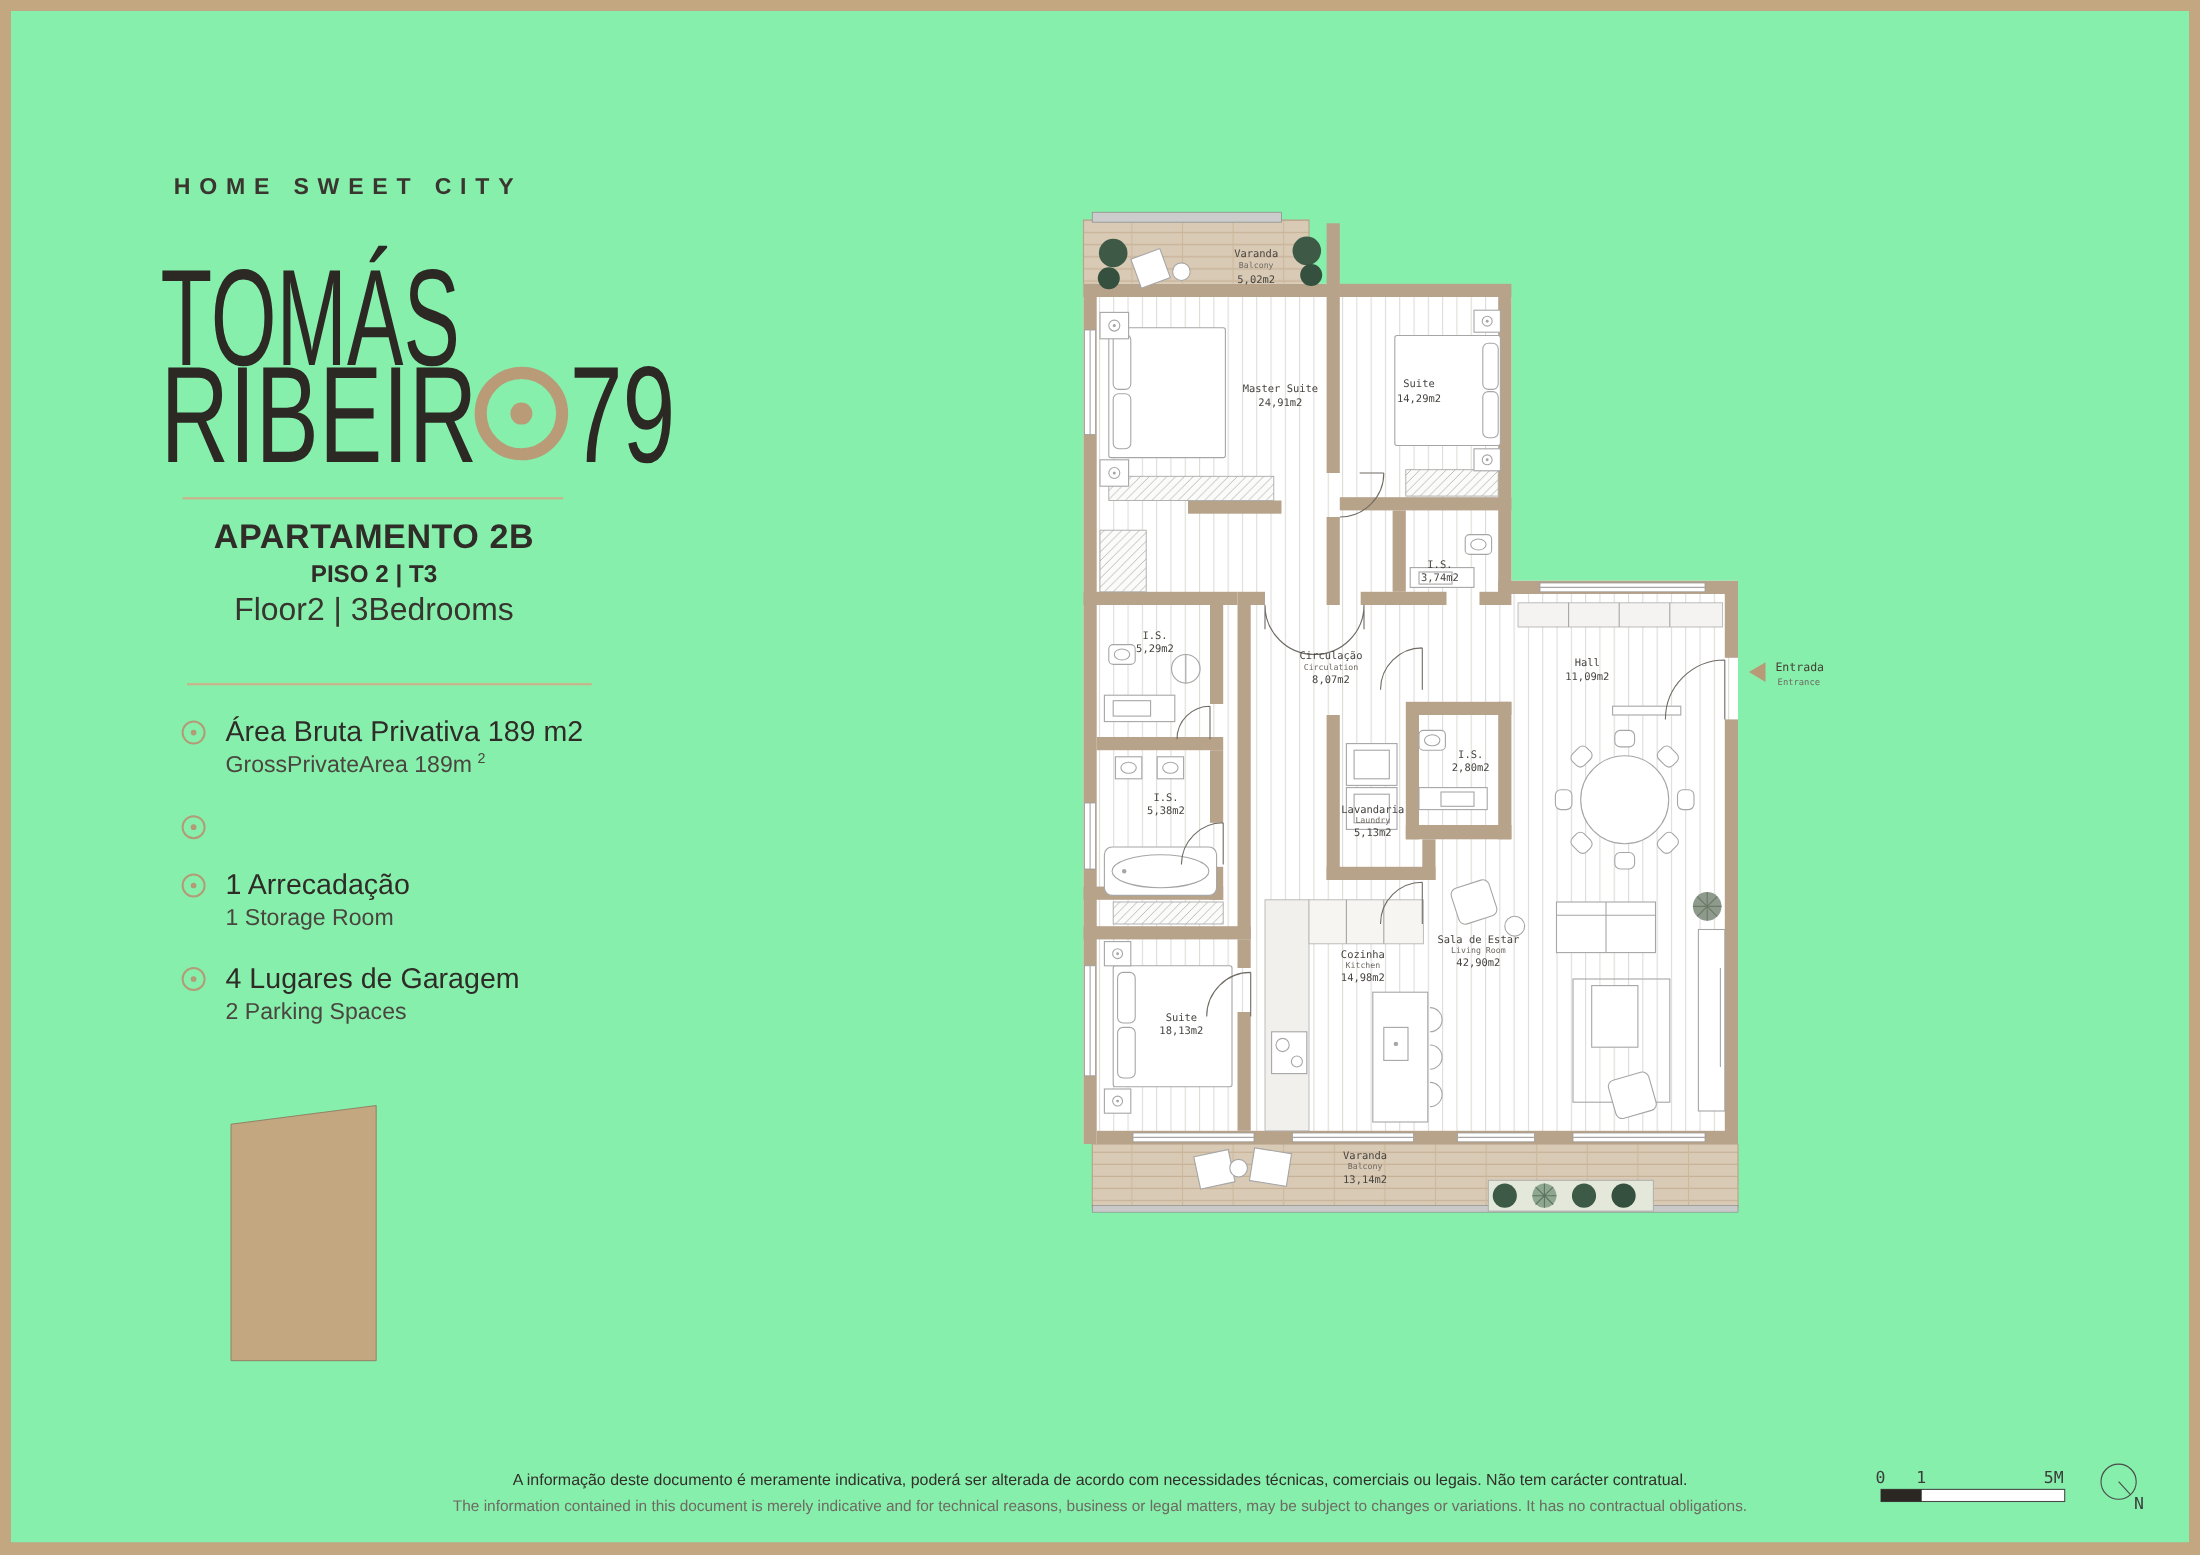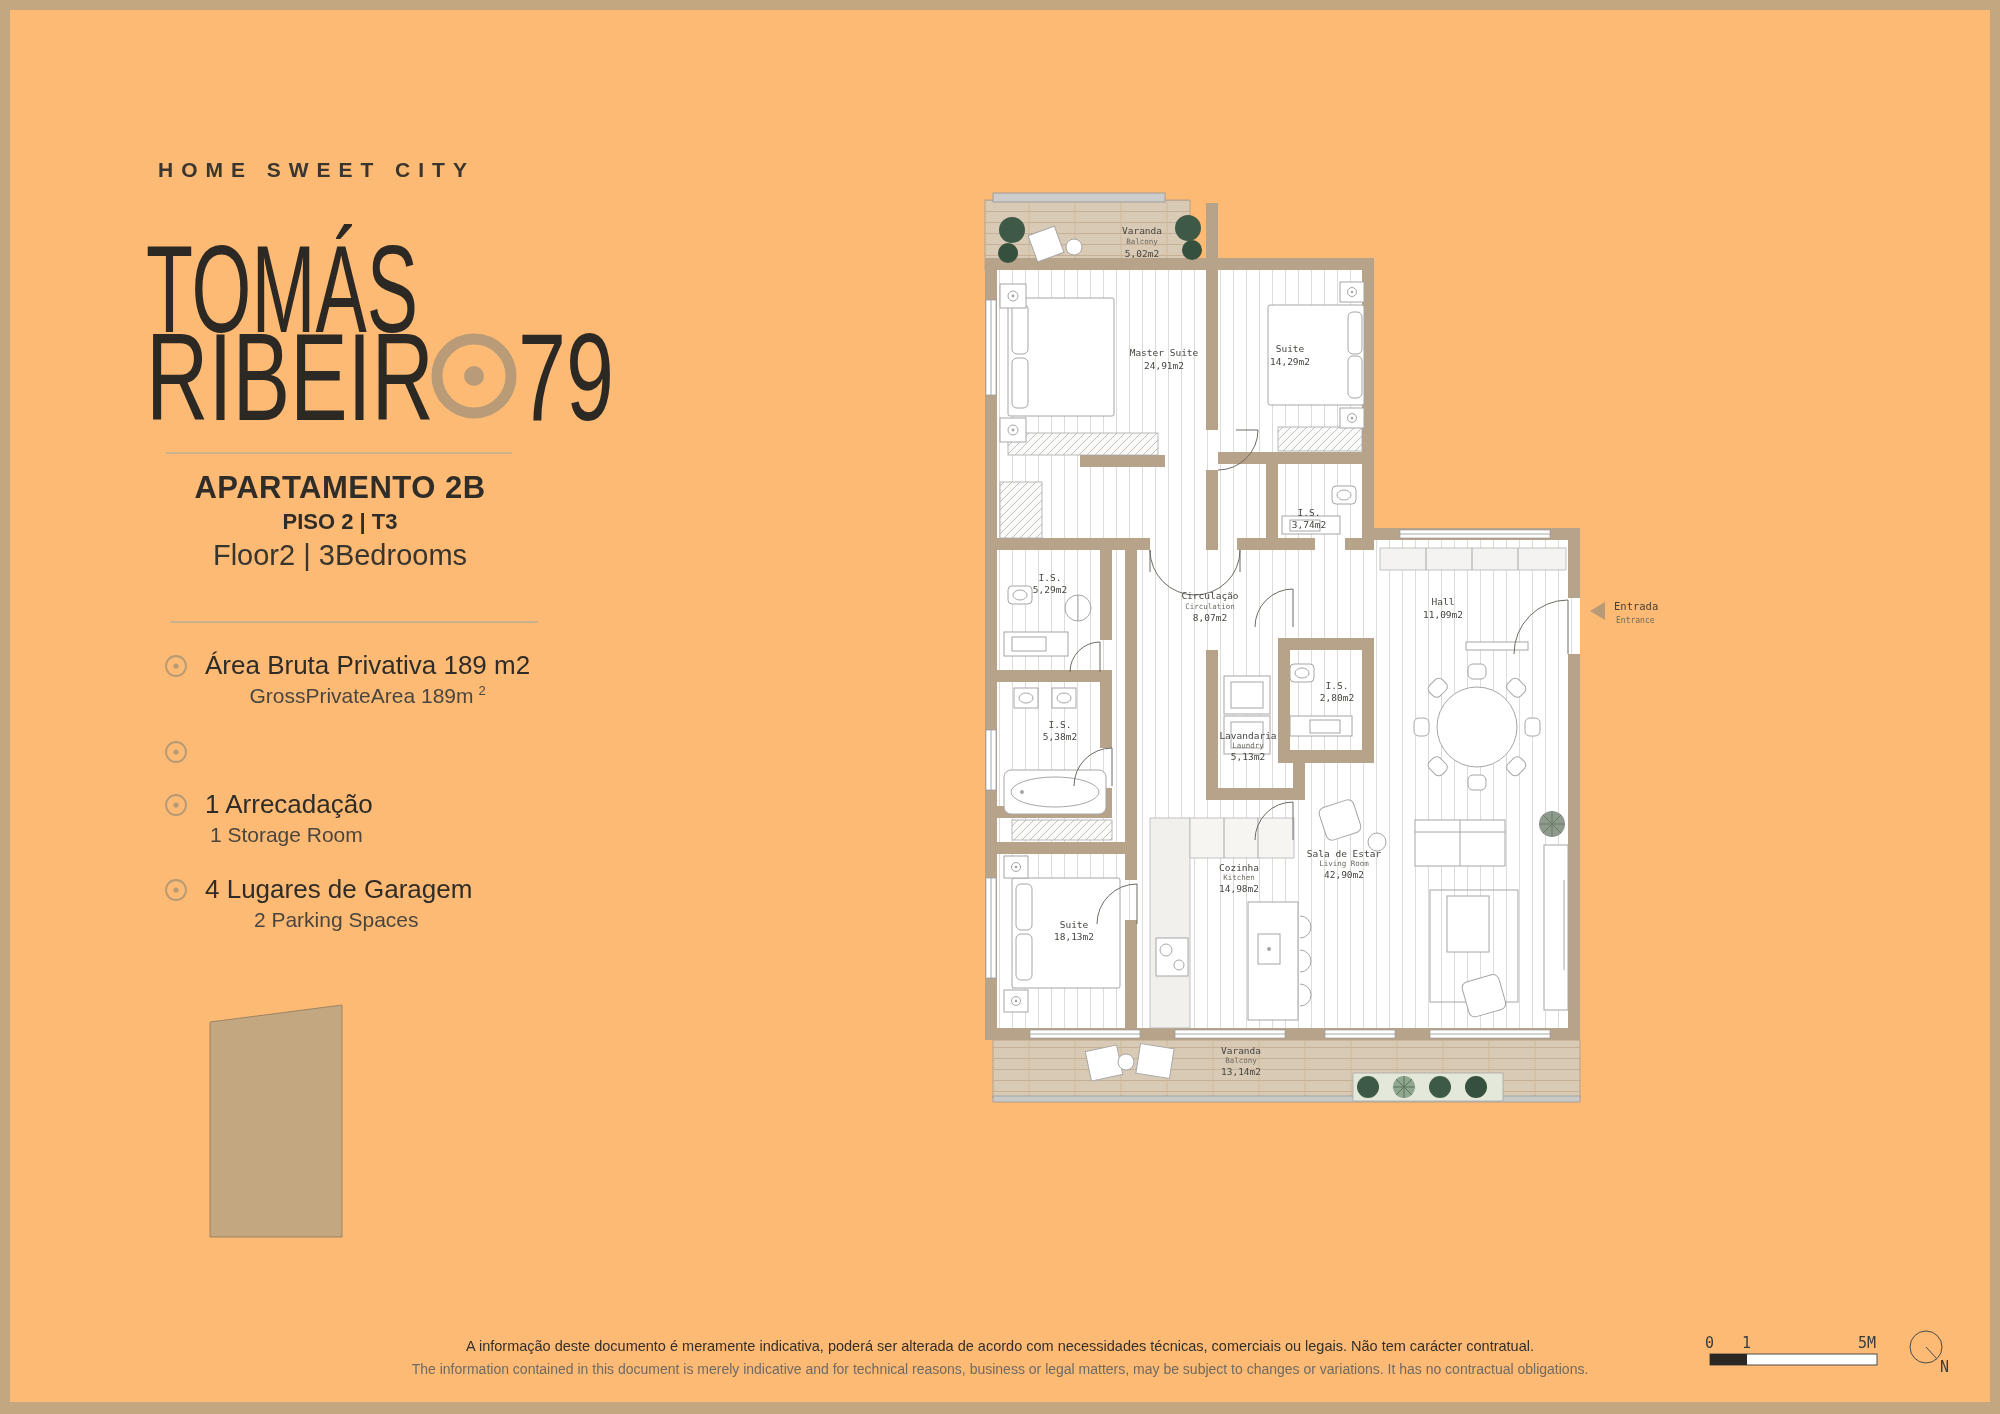--- a/index.html
+++ b/index.html
@@ -1,27 +1,27 @@
 <!DOCTYPE html>
 <html><head>
 <meta charset="utf-8">
 <style>
   html,body{margin:0;padding:0;background:#ffffff;}
-  .page{position:relative;width:2000px;height:1414px;background:#fdba74;overflow:hidden;
+  .page{position:relative;width:2000px;height:1414px;background:#86efac;overflow:hidden;
         font-family:"Liberation Sans",sans-serif;color:#2f2c27;}
   .frame{position:absolute;inset:0;border:10px solid #c2a781;border-bottom-width:12px;pointer-events:none;z-index:50;}
   .tagline{position:absolute;left:158px;top:158px;font-size:21px;font-weight:700;letter-spacing:0.38em;color:#3a352e;}
   .logo-svg{position:absolute;left:140px;top:196px;}
   .logo-t{font-family:"Liberation Sans",sans-serif;font-weight:400;fill:#2c2823;}
   .rule{position:absolute;height:2px;background:#cbb28b;}
   .apt-block{position:absolute;left:140px;top:468px;width:400px;text-align:center;line-height:1.3;}
   .apt-t1{font-size:31px;font-weight:600;color:#302d28;letter-spacing:0.5px;}
   .apt-t2{font-size:22px;font-weight:600;color:#302d28;}
   .apt-t3{font-size:29px;font-weight:400;color:#38352f;}
-  .features{position:absolute;left:163px;top:650px;text-align:center;}
+  .features{position:absolute;left:163px;top:650px;}
   .feat{display:flex;gap:16px;margin-bottom:24px;}
   .feat-icon{flex:0 0 26px;margin-top:3px;}
   .feat-pt{font-size:26px;color:#2f2c27;line-height:1.2;}
   .feat-en{font-size:21px;color:#4a463f;line-height:1.45;}
   .feat-en sup{font-size:13px;margin-left:5px;}
   .footer{position:absolute;left:300px;top:1338px;width:1400px;text-align:center;}
   .foot-pt{font-size:14.5px;color:#332f2a;margin-bottom:7px;}
   .foot-en{font-size:14px;color:#6f6a62;}
   .plan-svg{position:absolute;left:960px;top:190px;}
   .w{fill:#b7a28a;}

